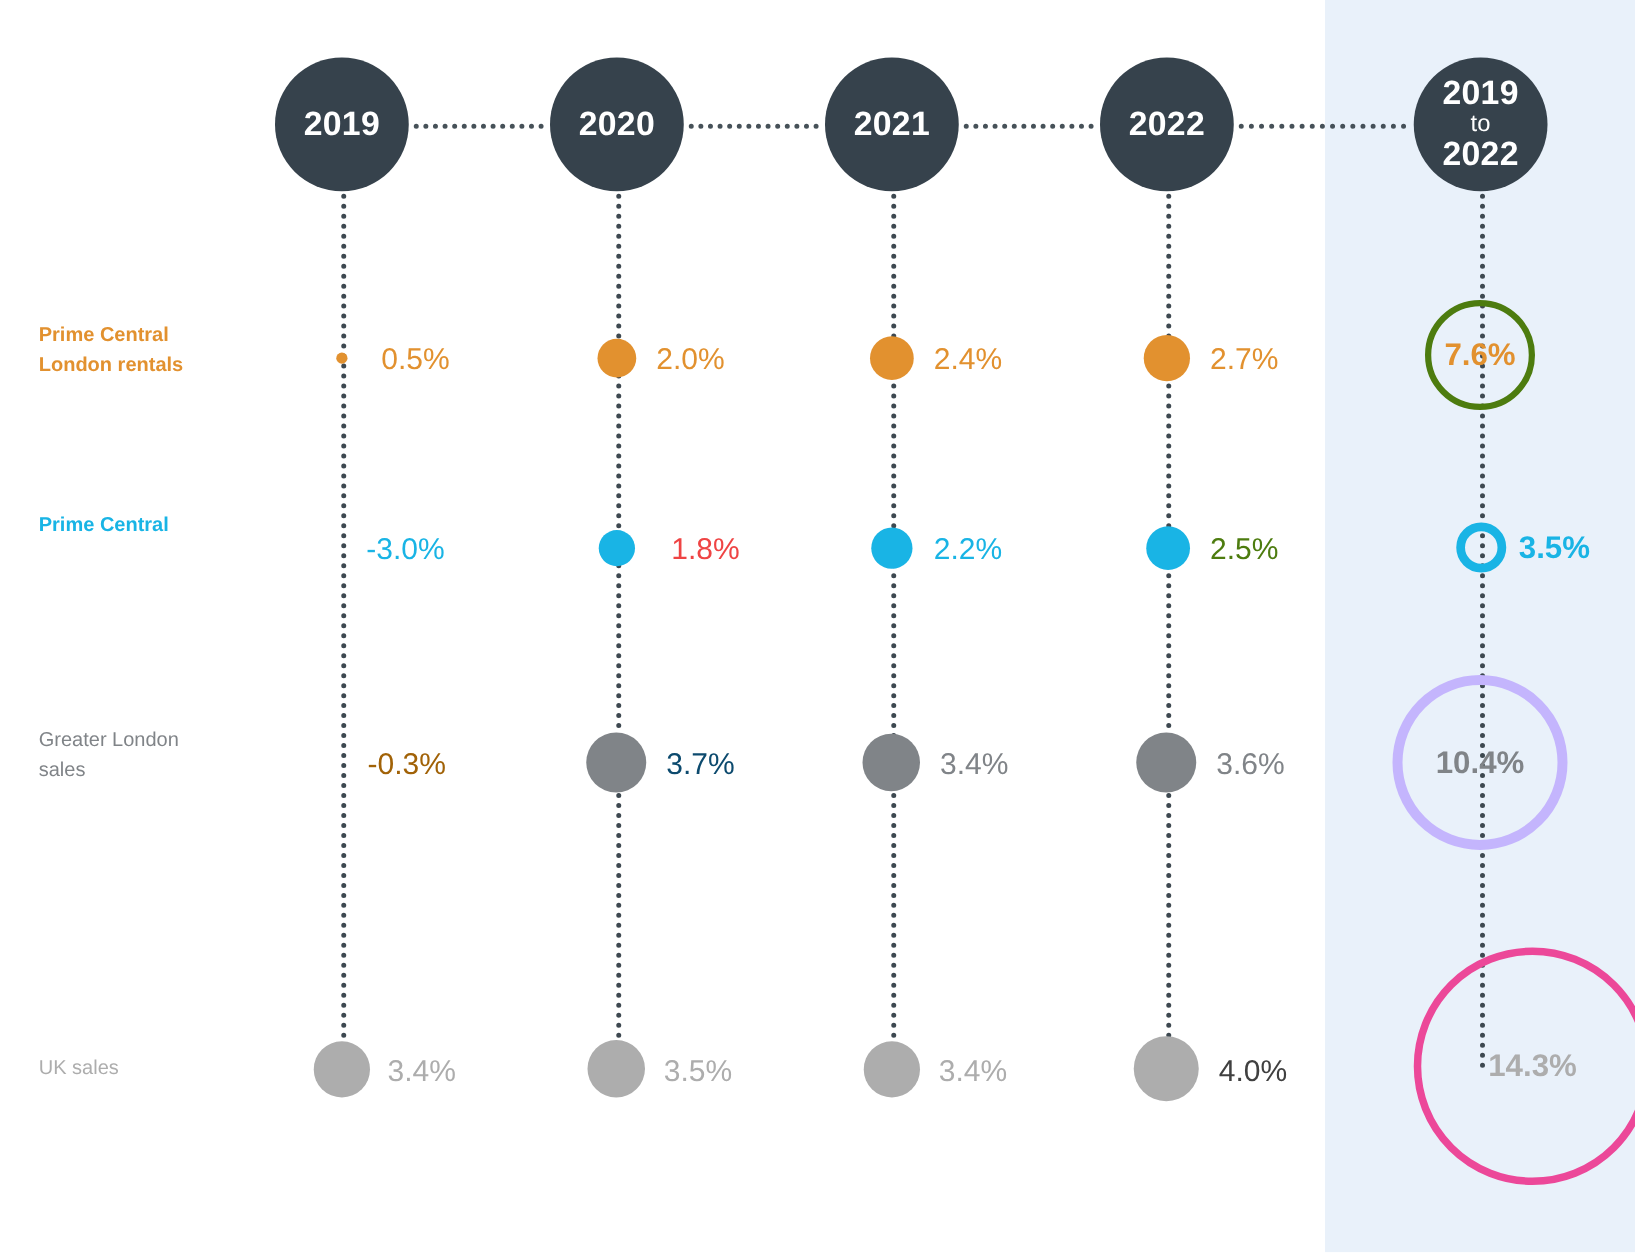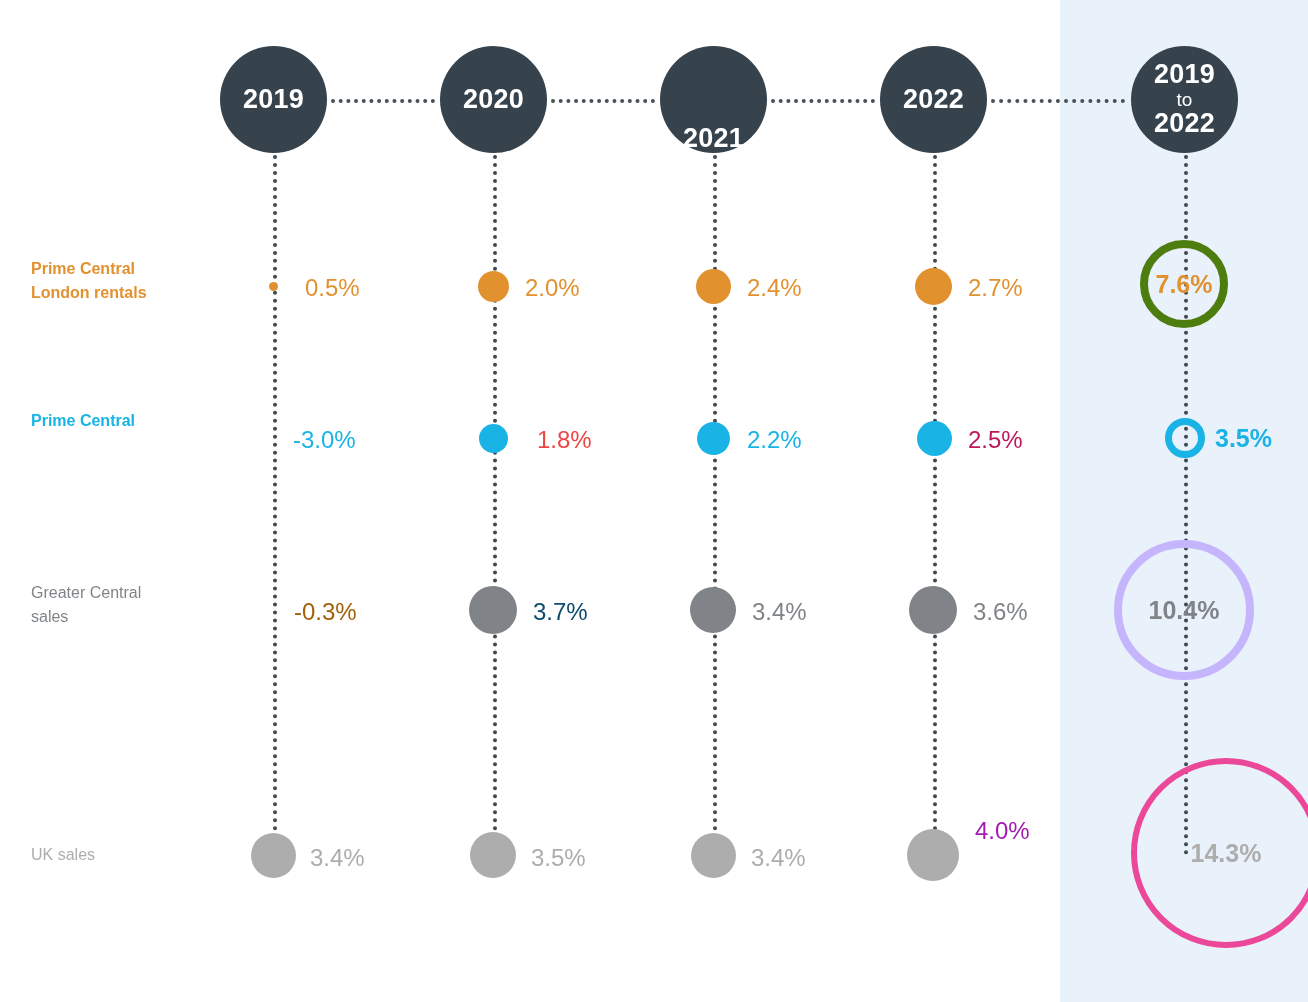--- a/index.html
+++ b/index.html
@@ -122,73 +122,73 @@
   <div class="col-rail" style="left:713px; top:155px; height:700px;"></div>
   <div class="col-rail" style="left:933px; top:155px; height:700px;"></div>
   <div class="col-rail" style="left:1184px; top:155px; height:700px;"></div>
 
   <div class="year-bubble" style="left:220px; top:46px; width:107px; height:107px;">
     <span class="yr-main">2019</span>
   </div>
   <div class="year-bubble" style="left:440px; top:46px; width:107px; height:107px;">
     <span class="yr-main">2020</span>
   </div>
-  <div class="year-bubble" style="left:660px; top:46px; width:107px; height:107px;justify-content:flex-end;">
+  <div class="year-bubble" style="left:660px; top:46px; width:107px; height:107px;">
     <span class="yr-main">2021</span>
   </div>
   <div class="year-bubble" style="left:880px; top:46px; width:107px; height:107px;">
     <span class="yr-main">2022</span>
   </div>
   <div class="year-bubble" style="left:1131px; top:46px; width:107px; height:107px;">
     <span class="yr-main">2019</span>
     <span class="yr-small">to</span>
     <span class="yr-main">2022</span>
   </div>
 
   <div class="row-label" style="top:257px; color:#e2912f;">
     <div>Prime Central</div>
     <div>London rentals</div>
   </div>
   <div class="row-label" style="top:409px; color:#19b4e5;">
     <div>Prime Central</div>
   </div>
   <div class="row-label plain" style="top:581px; color:#808488;">
-    <div>Greater Central</div>
+    <div>Greater London</div>
     <div>sales</div>
   </div>
   <div class="row-label plain" style="top:843px; color:#adadad;">
     <div>UK sales</div>
   </div>
 
   <div class="dot" style="left:269px; top:282px; width:9px; height:9px; background:#e2912f;"></div>
   <span class="dot-value" style="left:305px; top:274px; color:#e2912f;">0.5%</span>
 
   <div class="dot" style="left:478px; top:271px; width:31px; height:31px; background:#e2912f;"></div>
   <span class="dot-value" style="left:525px; top:274px; color:#e2912f;">2.0%</span>
 
   <div class="dot" style="left:696px; top:269px; width:35px; height:35px; background:#e2912f;"></div>
   <span class="dot-value" style="left:747px; top:274px; color:#e2912f;">2.4%</span>
 
   <div class="dot" style="left:915px; top:268px; width:37px; height:37px; background:#e2912f;"></div>
   <span class="dot-value" style="left:968px; top:274px; color:#e2912f;">2.7%</span>
 
-  <div class="ring" style="left:1140px; top:240px; width:88px; height:88px; border:8px solid #4d7c0f;">
+  <div class="ring" style="left:1140px; top:240px; width:88px; height:88px; border:5px solid #4d7c0f;">
     <span class="ring-label-inside" style="color:#e2912f;">7.6%</span>
   </div>
 
   <span class="dot-value" style="left:293px; top:426px; color:#19b4e5;">-3.0%</span>
 
   <div class="dot" style="left:479px; top:424px; width:29px; height:29px; background:#19b4e5;"></div>
   <span class="dot-value" style="left:537px; top:426px; color:#ef4444;">1.8%</span>
 
   <div class="dot" style="left:697px; top:422px; width:33px; height:33px; background:#19b4e5;"></div>
   <span class="dot-value" style="left:747px; top:426px; color:#19b4e5;">2.2%</span>
 
   <div class="dot" style="left:917px; top:421px; width:35px; height:35px; background:#19b4e5;"></div>
-  <span class="dot-value" style="left:968px; top:426px; color:#be185d;">2.5%</span>
+  <span class="dot-value" style="left:968px; top:426px; color:#4d7c0f;">2.5%</span>
 
   <div class="ring" style="left:1165px; top:418px; width:40px; height:40px; border:7px solid #19b4e5;"></div>
   <span class="ring-label-outside" style="left:1215px; top:424px; color:#19b4e5;">3.5%</span>
 
   <span class="dot-value" style="left:294px; top:598px; color:#a16207;">-0.3%</span>
 
   <div class="dot" style="left:469px; top:586px; width:48px; height:48px; background:#808488;"></div>
   <span class="dot-value" style="left:533px; top:598px; color:#0c4a6e;">3.7%</span>
 
   <div class="dot" style="left:690px; top:587px; width:46px; height:46px; background:#808488;"></div>
@@ -204,19 +204,19 @@
   <div class="dot" style="left:251px; top:833px; width:45px; height:45px; background:#adadad;"></div>
   <span class="dot-value" style="left:310px; top:844px; color:#adadad;">3.4%</span>
 
   <div class="dot" style="left:470px; top:832px; width:46px; height:46px; background:#adadad;"></div>
   <span class="dot-value" style="left:531px; top:844px; color:#adadad;">3.5%</span>
 
   <div class="dot" style="left:691px; top:833px; width:45px; height:45px; background:#adadad;"></div>
   <span class="dot-value" style="left:751px; top:844px; color:#adadad;">3.4%</span>
 
   <div class="dot" style="left:907px; top:829px; width:52px; height:52px; background:#adadad;"></div>
-  <span class="dot-value" style="left:975px; top:817px; color:#a21caf;">4.0%</span>
+  <span class="dot-value" style="left:975px; top:844px; color:#404040;">4.0%</span>
 
   <div class="ring" style="left:1131px; top:758px; width:190px; height:190px; border:6px solid #ec4899;">
     <span class="ring-label-inside" style="color:#adadad;">14.3%</span>
   </div>
 
 </div>
 
 </body></html>

